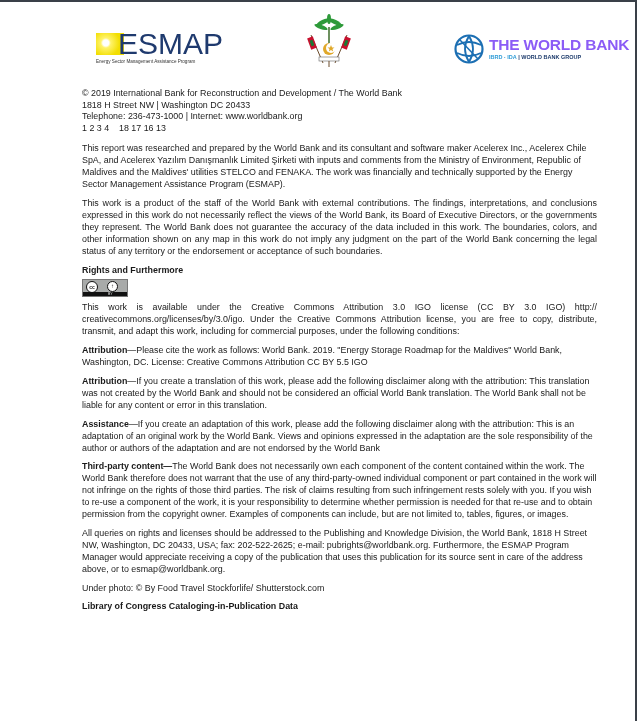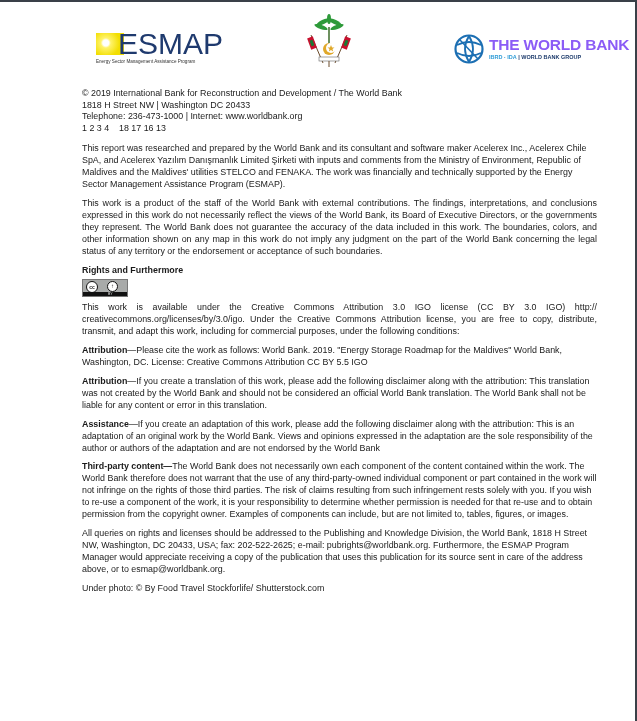--- a/index.html
+++ b/index.html
@@ -116,13 +116,14 @@
     <div class="by-label">BY</div>
   </div>
 
   <p class="justify">This work is available under the Creative Commons Attribution 3.0 IGO license (CC BY 3.0 IGO) http:// creativecommons.org/licenses/by/3.0/igo. Under the Creative Commons Attribution license, you are free to copy, distribute, transmit, and adapt this work, including for commercial purposes, under the following conditions:</p>
   <p><span class="bold">Attribution</span><span>—Please cite the work as follows: World Bank. 2019. "Energy Storage Roadmap for the Maldives" World Bank, Washington, DC. License: Creative Commons Attribution CC BY 5.5 IGO</span></p>
   <p><span class="bold">Attribution</span><span>—If you create a translation of this work, please add the following disclaimer along with the attribution: This translation was not created by the World Bank and should not be considered an official World Bank translation. The World Bank shall not be liable for any content or error in this translation.</span></p>
   <p><span class="bold">Assistance</span><span>—If you create an adaptation of this work, please add the following disclaimer along with the attribution: This is an adaptation of an original work by the World Bank. Views and opinions expressed in the adaptation are the sole responsibility of the author or authors of the adaptation and are not endorsed by the World Bank</span></p>
   <p><span class="bold">Third-party content—</span><span>The World Bank does not necessarily own each component of the content contained within the work. The World Bank therefore does not warrant that the use of any third-party-owned individual component or part contained in the work will not infringe on the rights of those third parties. The risk of claims resulting from such infringement rests solely with you. If you wish to re-use a component of the work, it is your responsibility to determine whether permission is needed for that re-use and to obtain permission from the copyright owner. Examples of components can include, but are not limited to, tables, figures, or images.</span></p>
   <p>All queries on rights and licenses should be addressed to the Publishing and Knowledge Division, the World Bank, 1818 H Street NW, Washington, DC 20433, USA; fax: 202-522-2625; e-mail: pubrights@worldbank.org. Furthermore, the ESMAP Program Manager would appreciate receiving a copy of the publication that uses this publication for its source sent in care of the address above, or to esmap@worldbank.org.</p>
   <p>Under photo: © By Food Travel Stockforlife/ Shutterstock.com</p>
+  <p class="bold">Library of Congress Cataloging-in-Publication Data</p>
 </div>
 
 </body></html>

